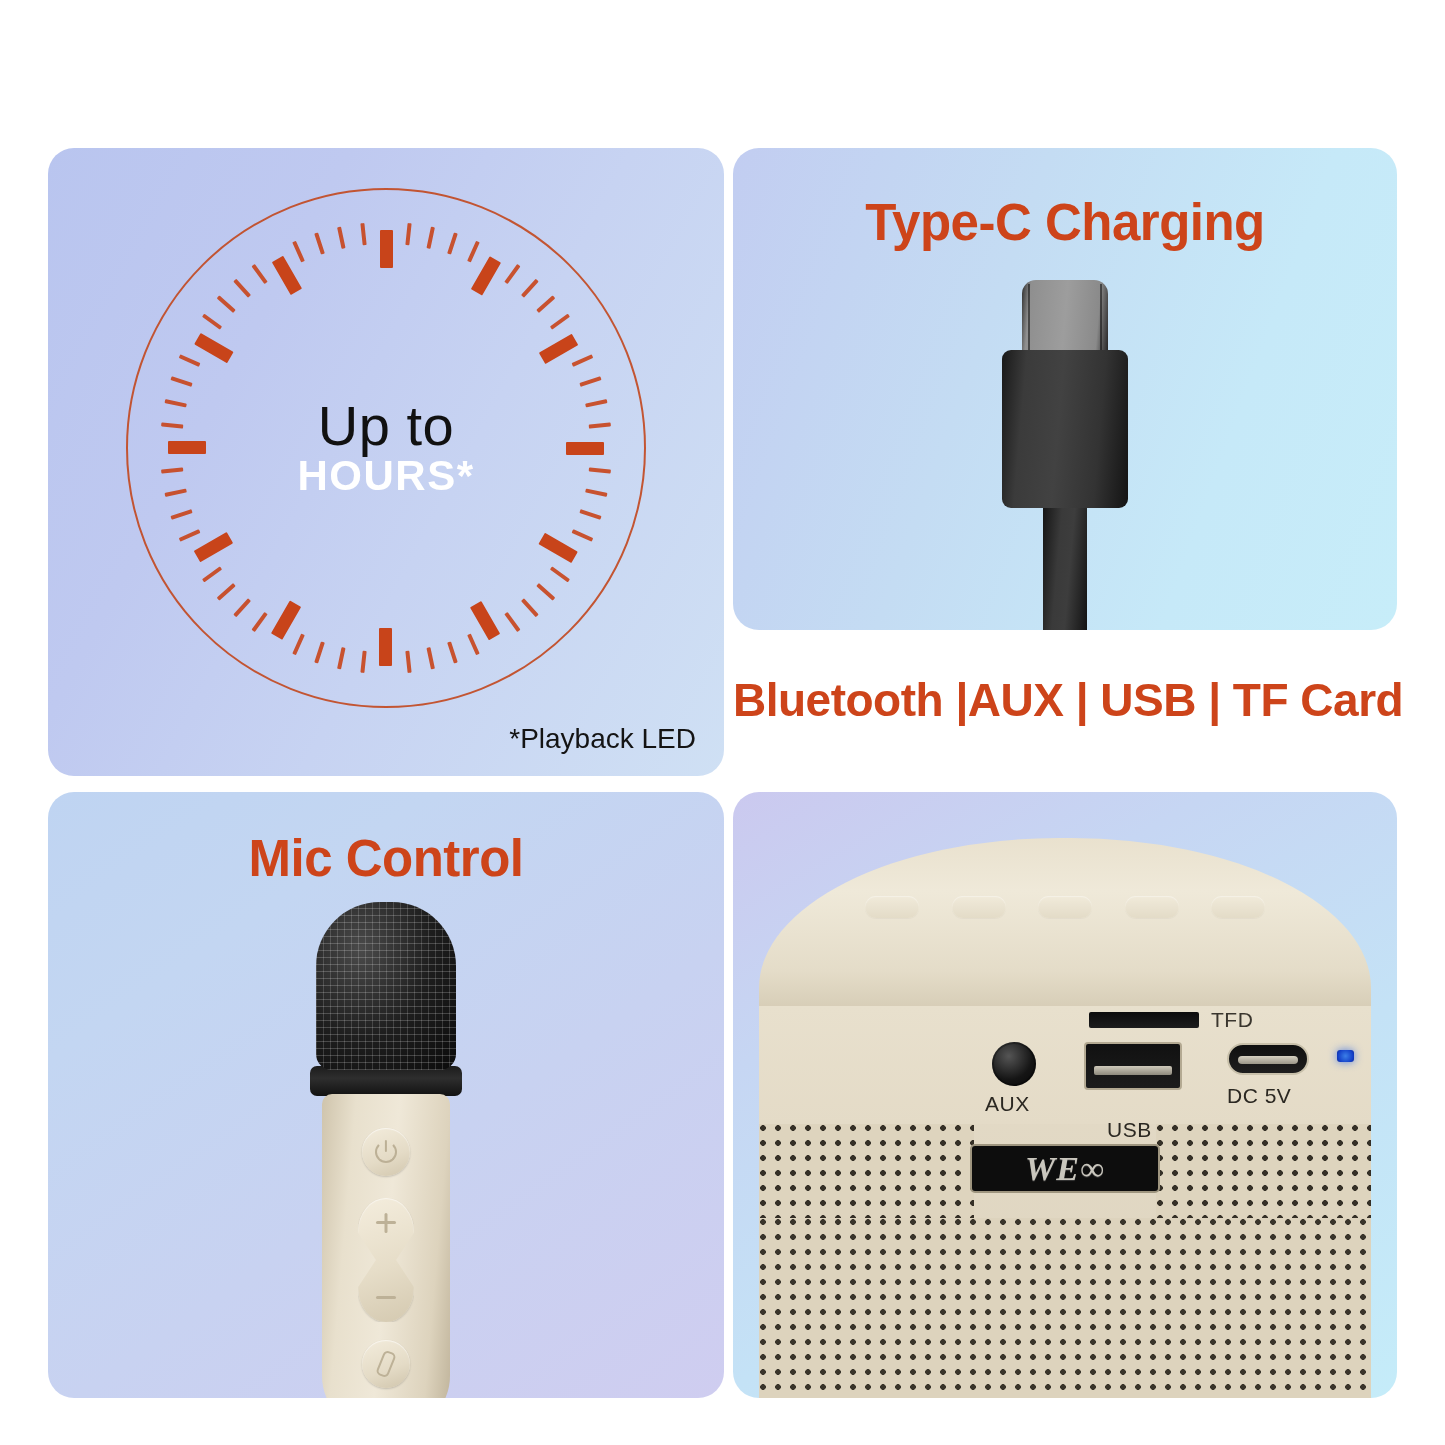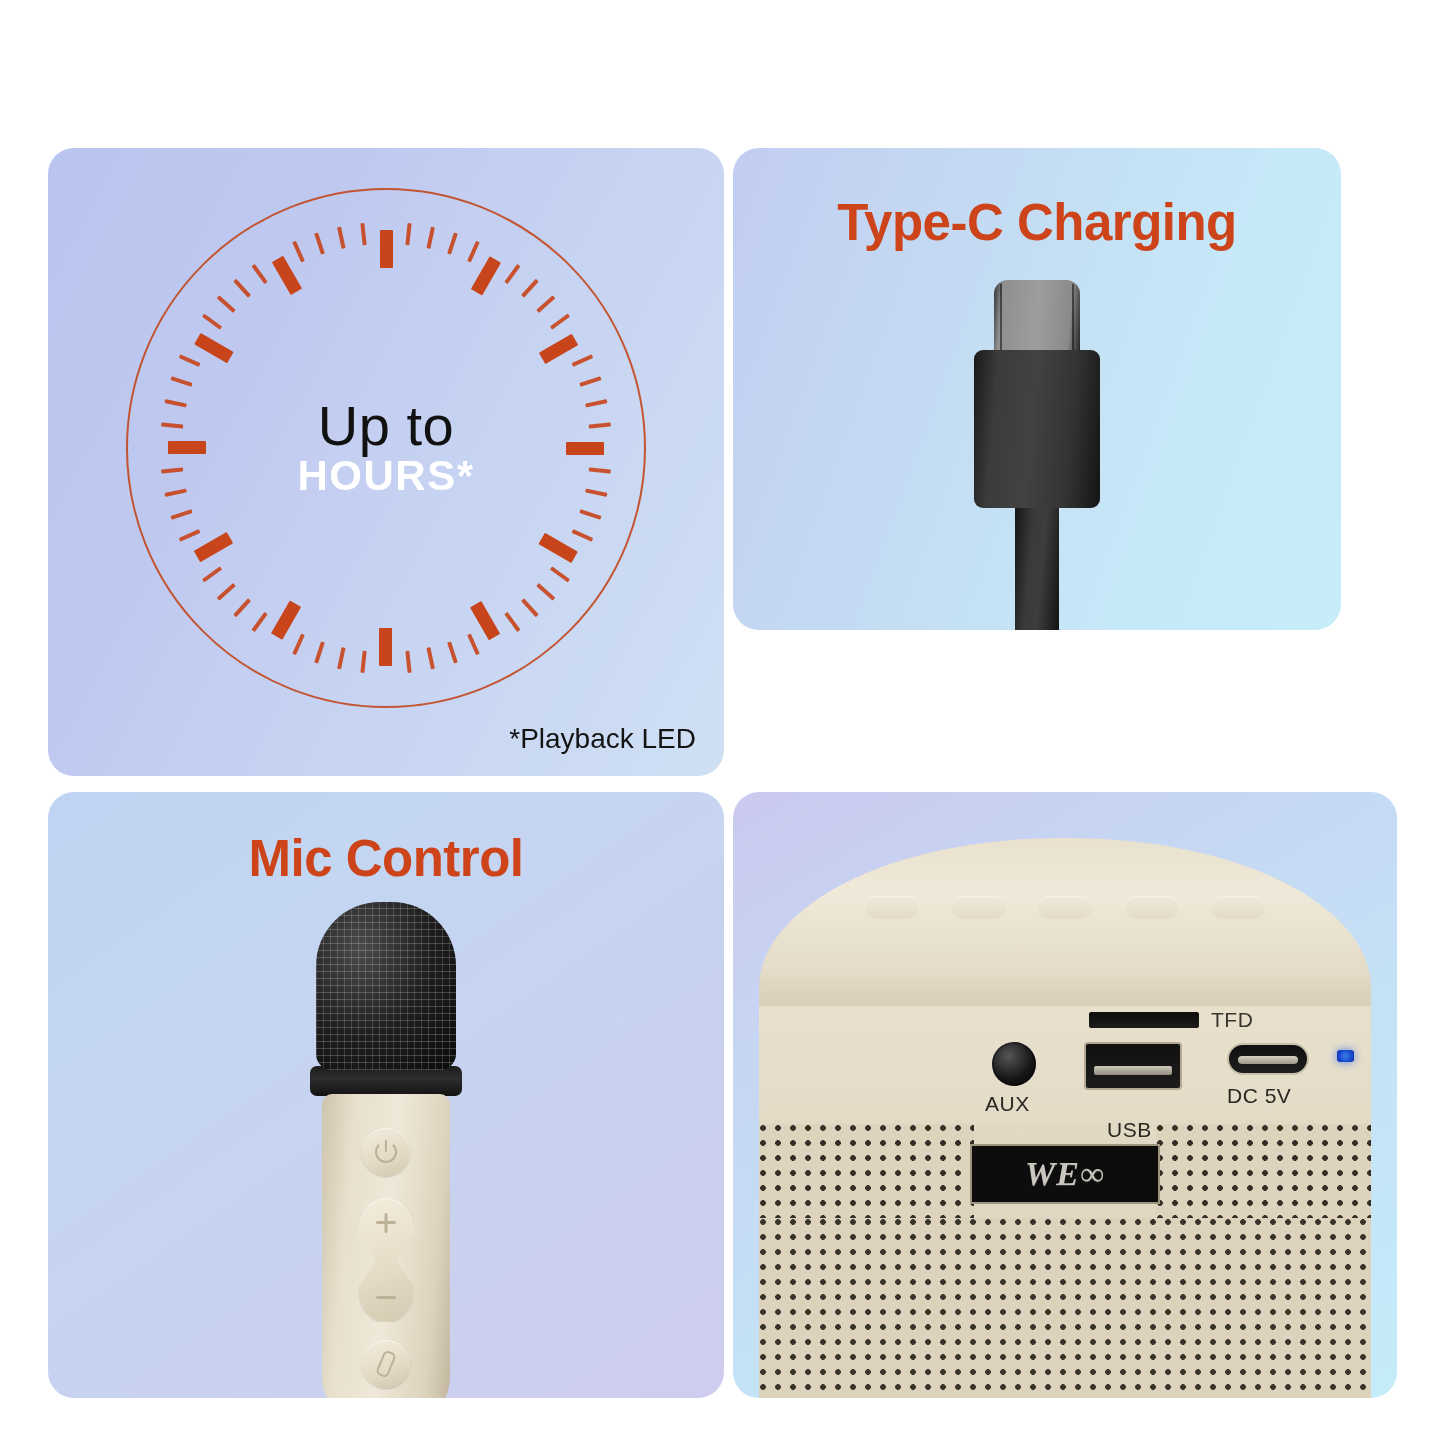--- a/index.html
+++ b/index.html
@@ -16,21 +16,21 @@
     font-weight:700; letter-spacing:-1px;
     color:#000; white-space:nowrap;
     font-family:"Liberation Sans", sans-serif;
   }
 
   
   .panel { position:absolute; border-radius:26px; overflow:hidden; }
 
   #panel-battery { left:48px;  top:148px;  width:676px; height:628px;
     background:linear-gradient(118deg,#b9c5ef 0%,#bfc9f0 30%,#c7d3f2 58%,#cfe0f4 100%); }
-  #panel-typec   { left:733px; top:148px;  width:608px; height:482px;
+  #panel-typec   { left:733px; top:148px;  width:664px; height:482px;
     background:linear-gradient(110deg,#c2cdf1 0%,#c4dcf3 38%,#c6e9f8 72%,#c7edf9 100%); }
   #panel-mic     { left:48px;  top:792px;  width:676px; height:606px;
     background:linear-gradient(145deg,#bfd4f2 0%,#c3d6f2 25%,#c8d2f1 58%,#cfcdf0 100%); }
   #panel-speaker { left:733px; top:792px;  width:664px; height:606px;
     background:linear-gradient(150deg,#cbc9ef 0%,#c6d6f3 28%,#c4e2f6 60%,#c5ecf9 100%); }
 
   
   .clock-wrap { position:absolute; left:50%; top:300px; transform:translate(-50%,-50%);
     width:520px; height:520px; }
   .clock-ring { position:absolute; inset:0; border:2.2px solid #c24a22; border-radius:50%; opacity:.92; }
@@ -164,22 +164,22 @@
   .blue-led { left:578px; top:44px; width:17px; height:12px; border-radius:3px;
     background:radial-gradient(circle,#3b7fe8 0%,#1440c8 70%,#0a2a9a 100%);
     box-shadow:0 0 8px rgba(40,100,235,.75); }
 
   #label-aux  { left:226px; top:86px; }
   #label-usb  { left:348px; top:112px; }
   #label-tfd  { left:452px; top:2px; color:#3a362e; }
   #label-dc5v { left:468px; top:78px; }
 
   .badge { position:absolute; left:50%; transform:translateX(-50%); top:138px;
-    width:190px; height:60px; background:#0d0d0d;
-    border:2px solid #9e957f; border-radius:0;
+    width:190px; height:49px; background:#0d0d0d;
+    border:2px solid #9e957f; border-radius:5px;
     display:flex; align-items:center; justify-content:center; }
   .badge-logo { font-family:"Liberation Serif", serif; font-style:italic;
     font-size:34px; line-height:38px; font-weight:700; color:#c9c6bd;
     letter-spacing:1px; text-shadow:0 1px 1px rgba(255,255,255,.18); }
 
   .grille { position:absolute; left:0; top:212px; width:612px; height:180px;
     background-image:
       radial-gradient(circle at 4px 4px, rgba(35,30,22,.92) 2.6px, rgba(0,0,0,0) 3.1px);
     background-size:15px 15px;
     background-color:#ddd3bd;
@@ -398,20 +398,21 @@
   <div class="panel" id="panel-typec">
     <div class="head-orange" id="typec-heading">Type-C Charging</div>
 
     <div class="usbc">
       <div class="usbc-tip"></div>
       <div class="usbc-body"></div>
       <div class="usbc-cable"></div>
     </div>
   </div>
 
+  <div class="connectivity">Bluetooth |AUX | USB | TF Card</div>
 
   <div class="panel" id="panel-mic">
     <div class="head-orange" id="mic-heading">Mic Control</div>
 
     <div class="mic">
       <div class="mic-head"></div>
       <div class="mic-collar"></div>
       <div class="mic-body">
         <div class="btn-power"></div>
         <div class="btn-vol">

